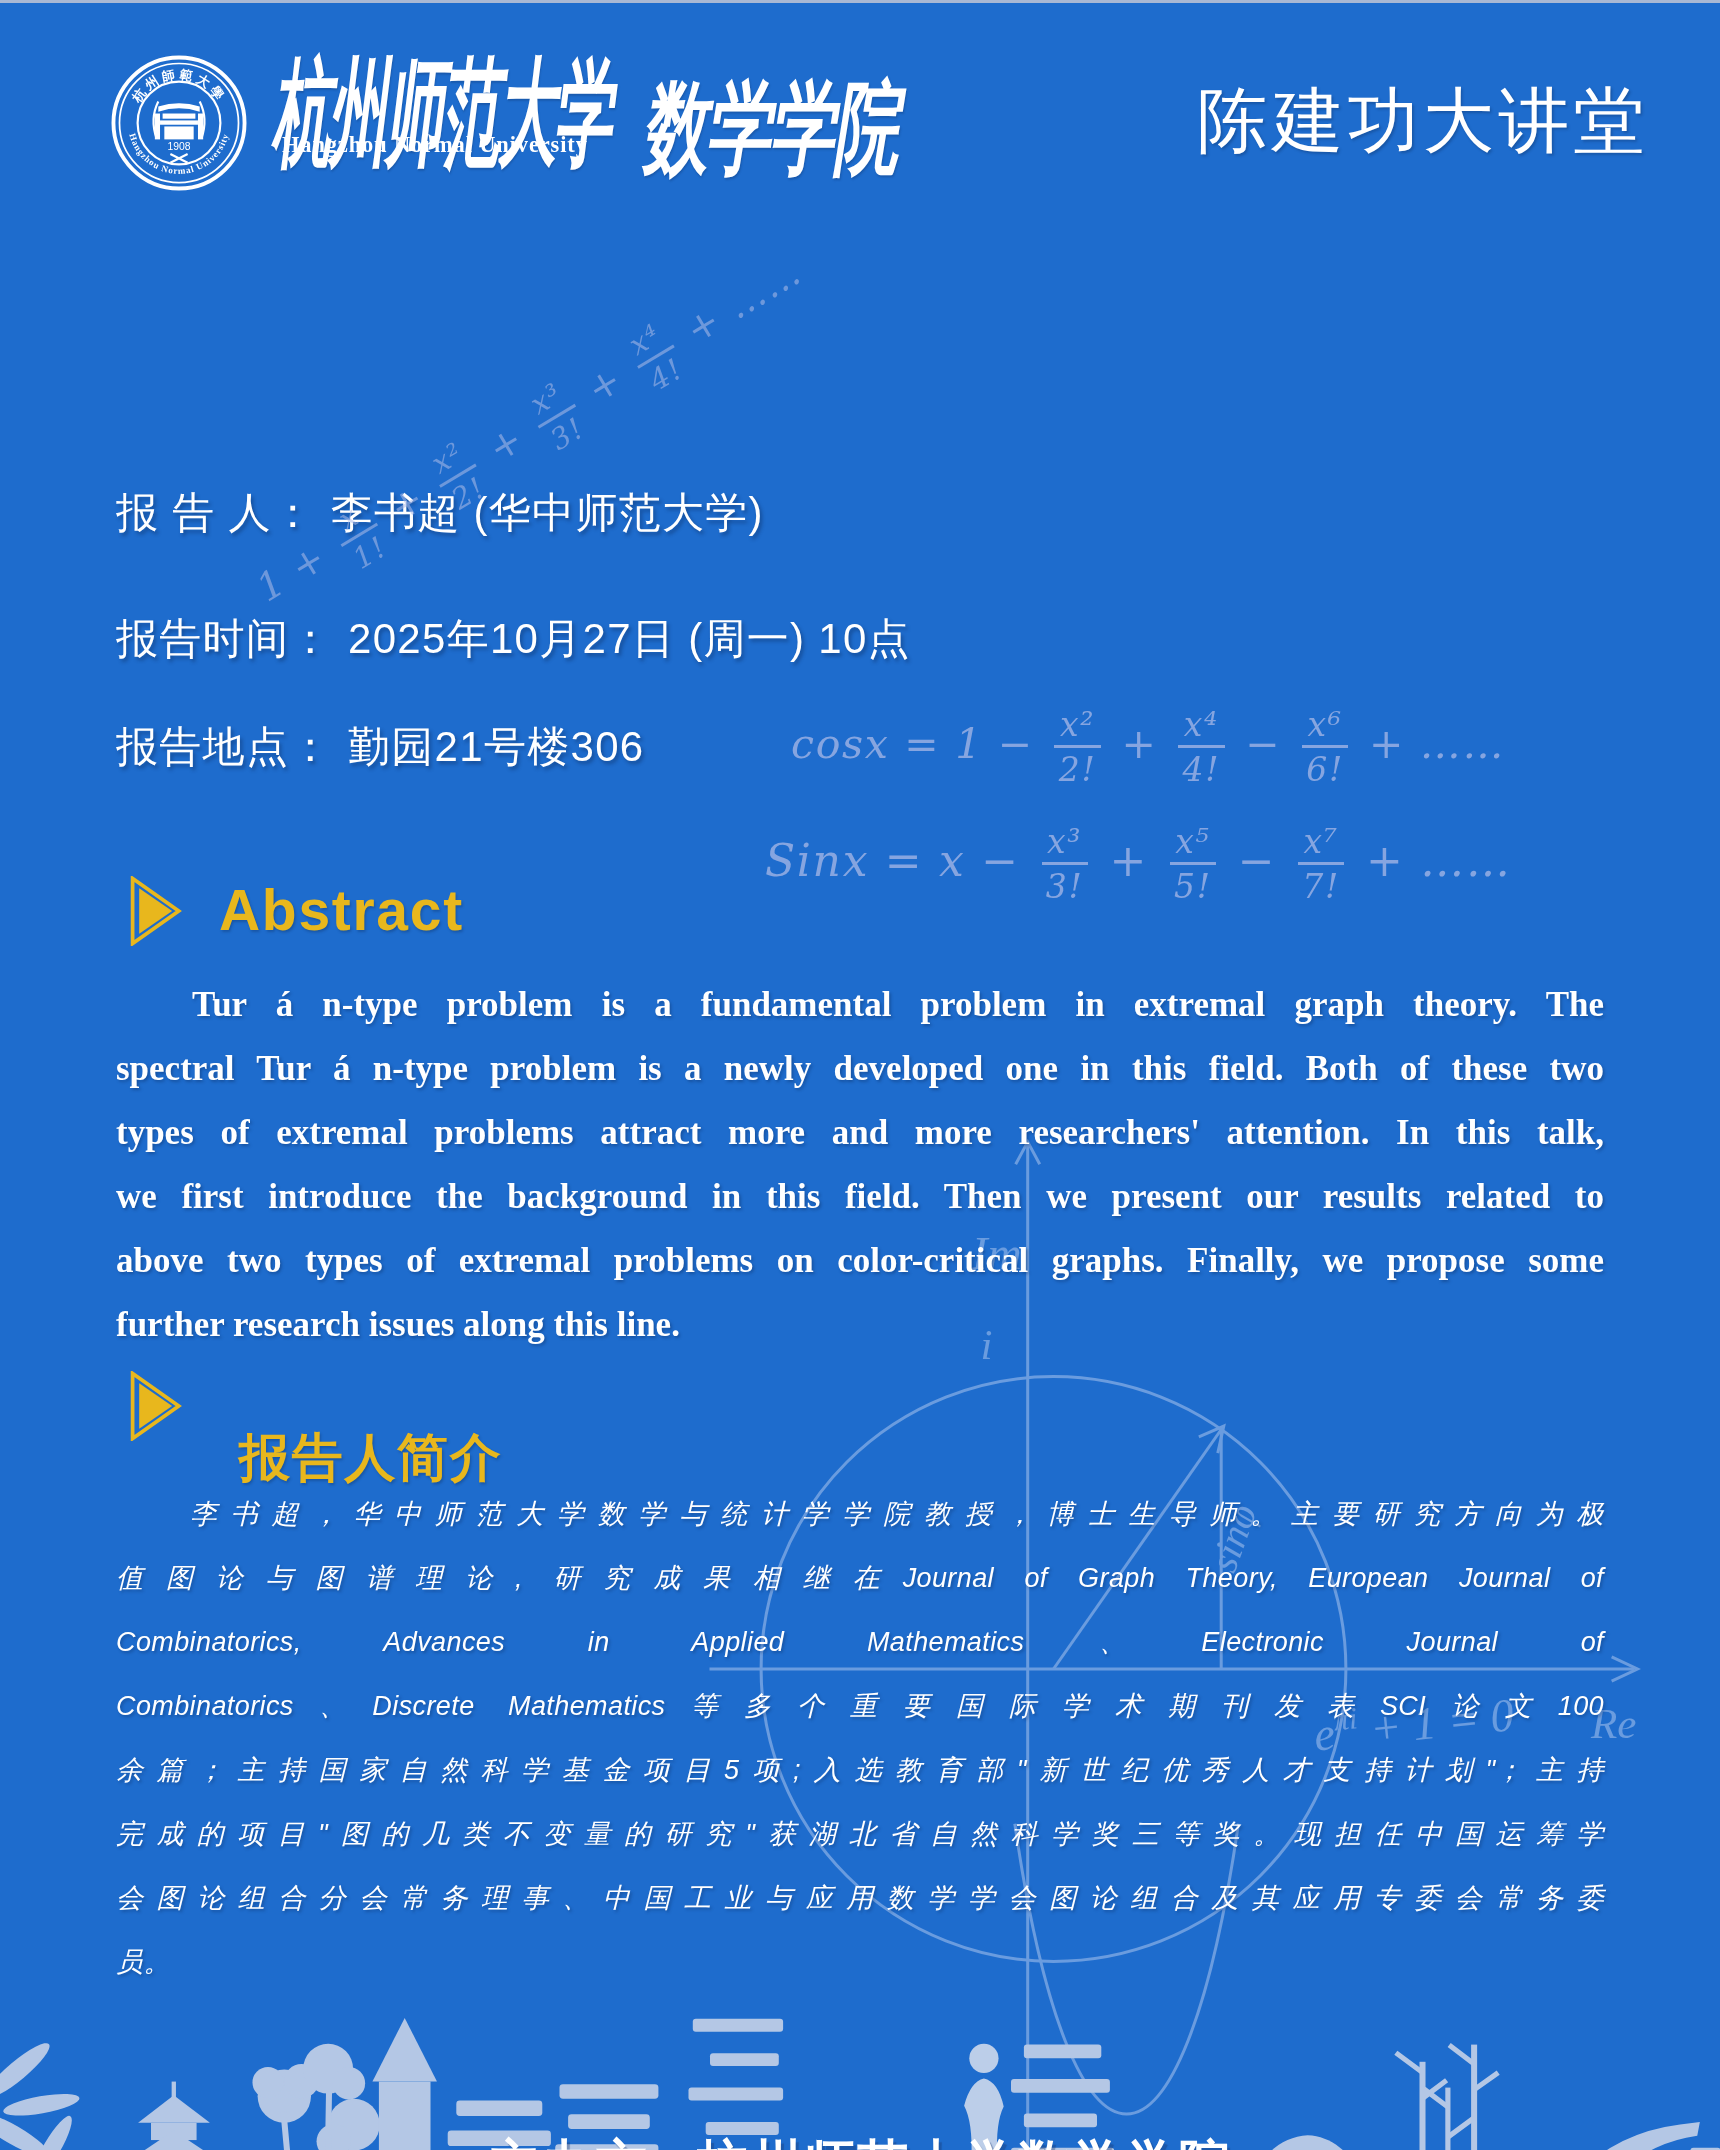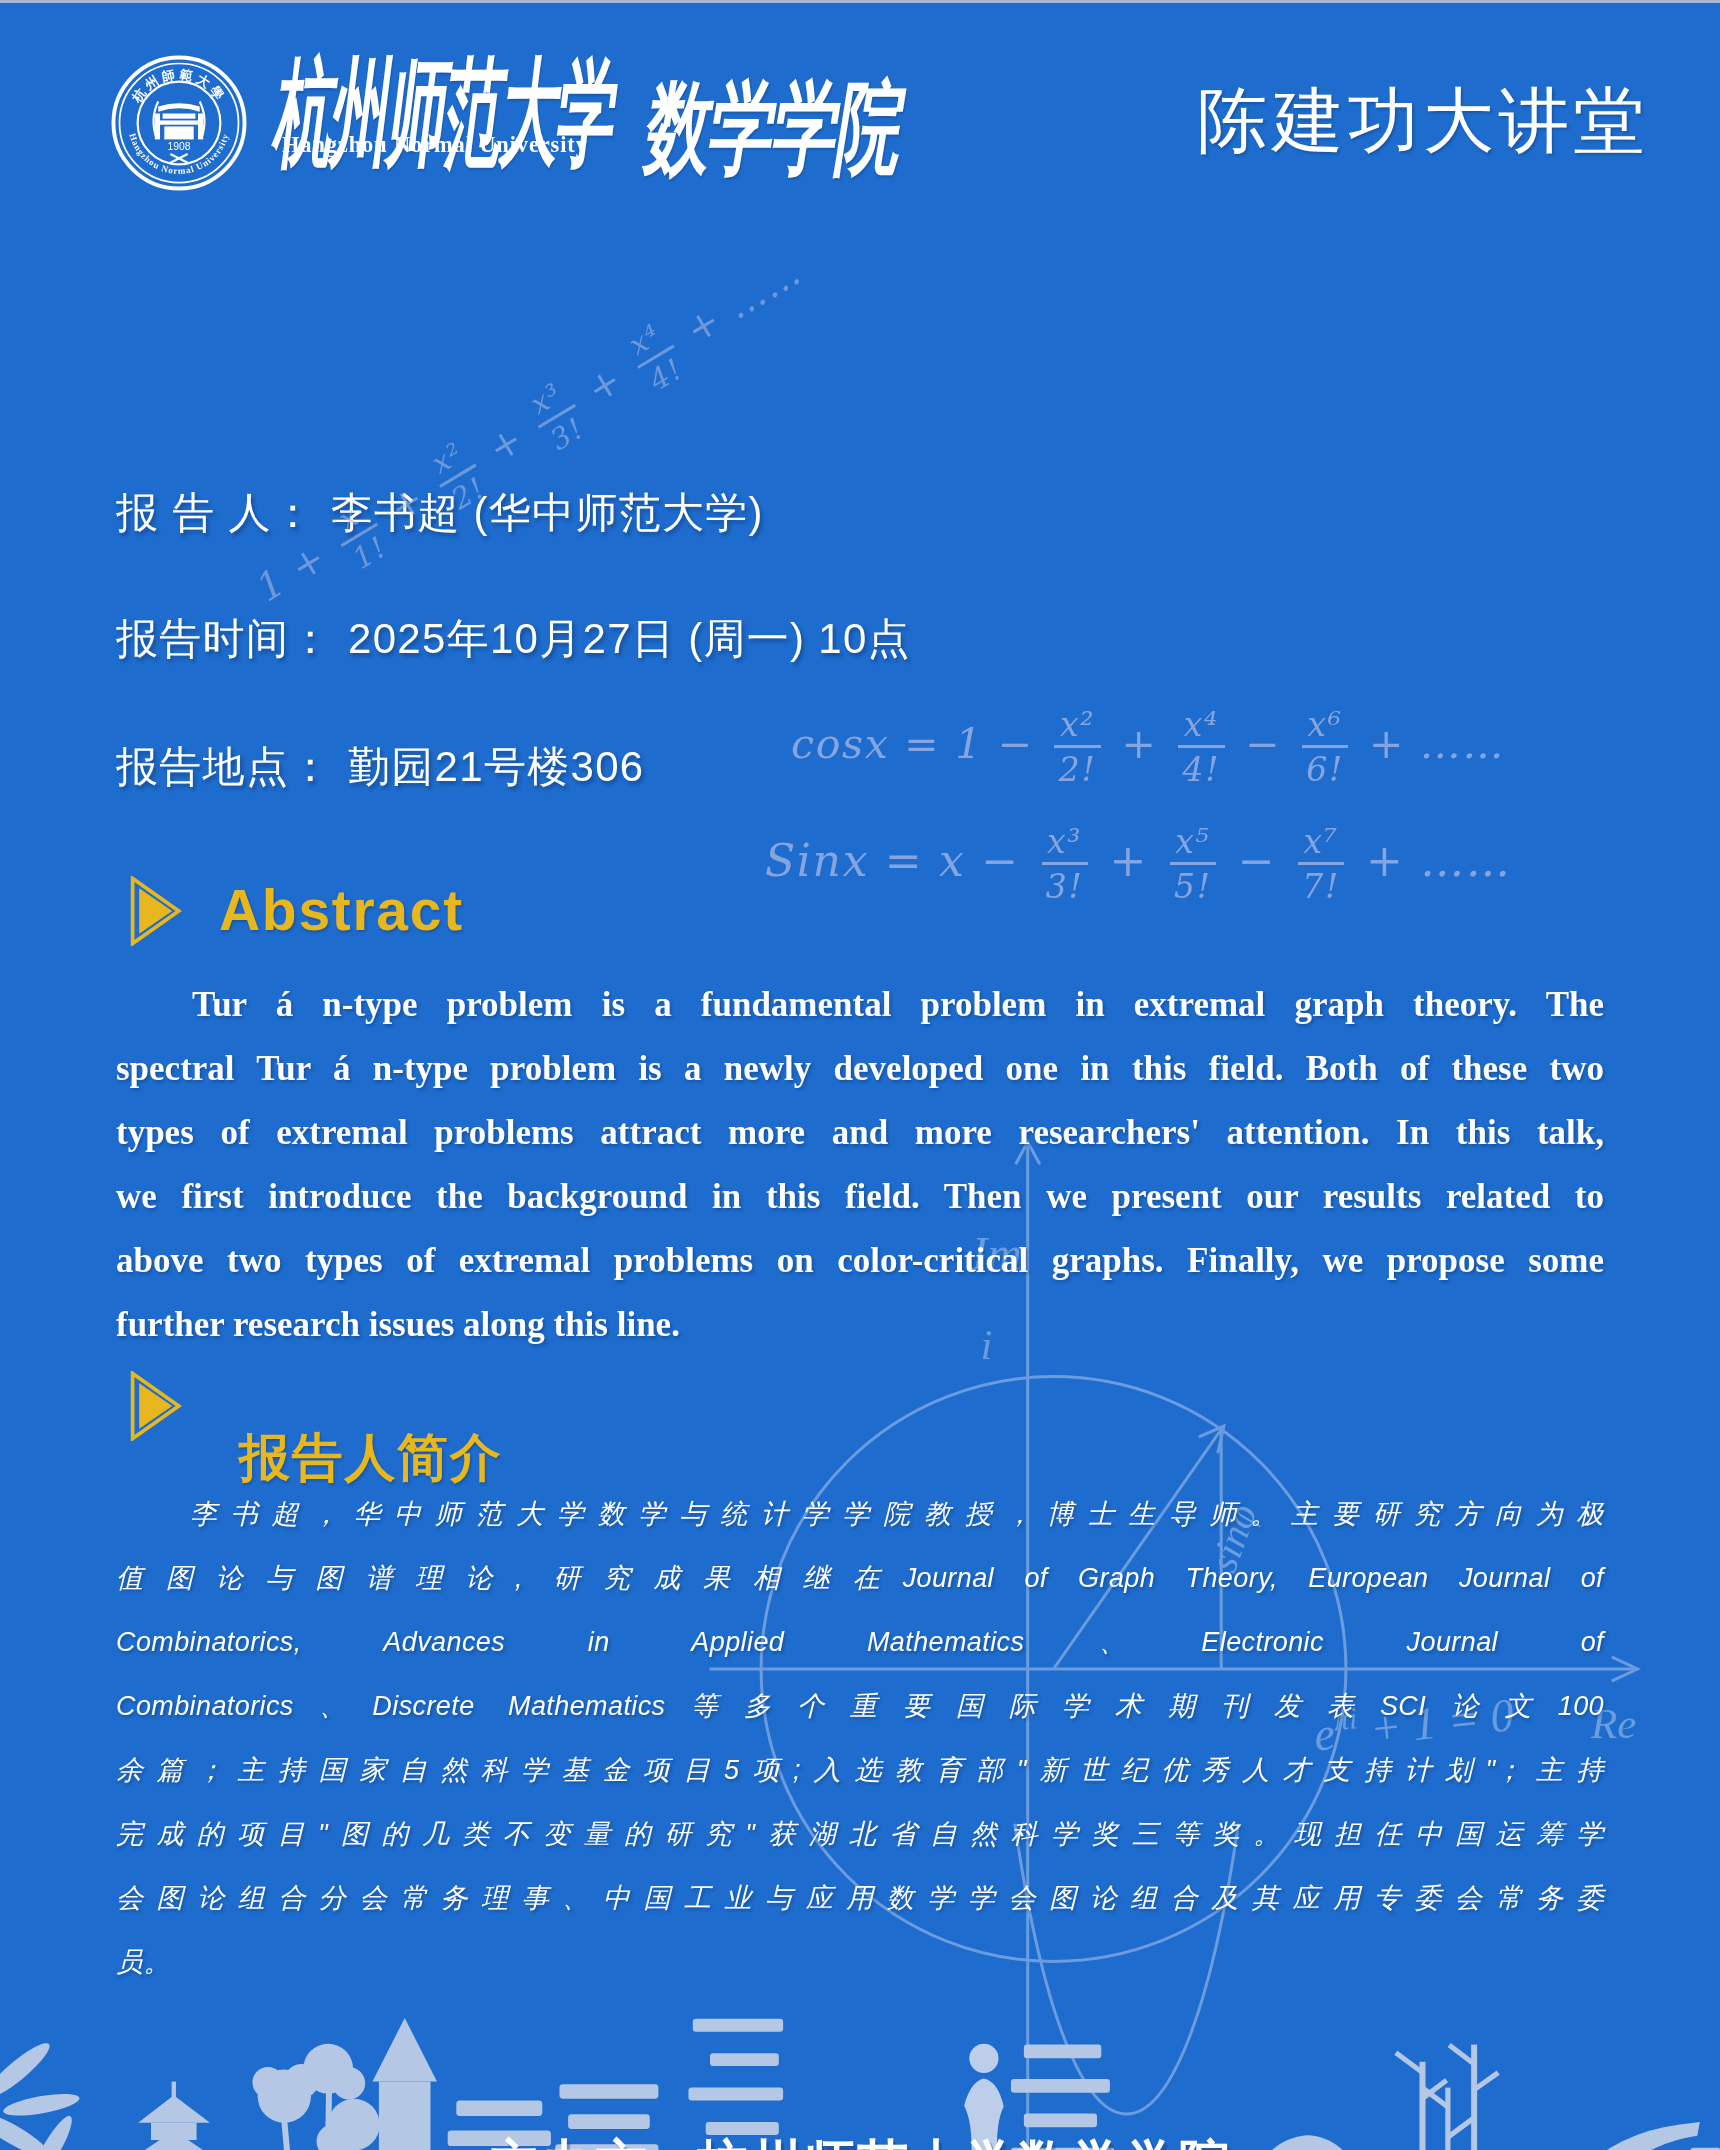--- a/index.html
+++ b/index.html
@@ -43,21 +43,21 @@
 
   
   .info-line{
     position:absolute;left:116px;color:#fff;white-space:nowrap;
     font-size:42px;letter-spacing:1.3px;
     text-shadow:2.2px 3px 3.9px rgba(10,35,80,.42);
   }
   .info-line .lbl{margin-right:15.5px;}
   .info-speaker{top:485px;}
   .info-time{top:611px;}
-  .info-venue{top:719px;margin-top:20px;}
+  .info-venue{top:719px;}
 
   
   .formula{
     position:absolute;color:#aebce8;opacity:.72;white-space:nowrap;
     font:italic 41px "DejaVu Serif",serif;letter-spacing:1.7px;z-index:1;
   }
   .frac{display:inline-flex;flex-direction:column;align-items:center;vertical-align:middle;margin:0 6px;}
   .frac .num{line-height:1;font-size:33px;padding:0 4.3px 4.3px;}
   .frac .den{line-height:1;font-size:33px;border-top:3px solid currentColor;padding:5.2px 4.3px 0;}
   .formula-exp{left:262px;top:559px;transform:rotate(-31deg);transform-origin:left center;font-size:38px;opacity:.55;}

